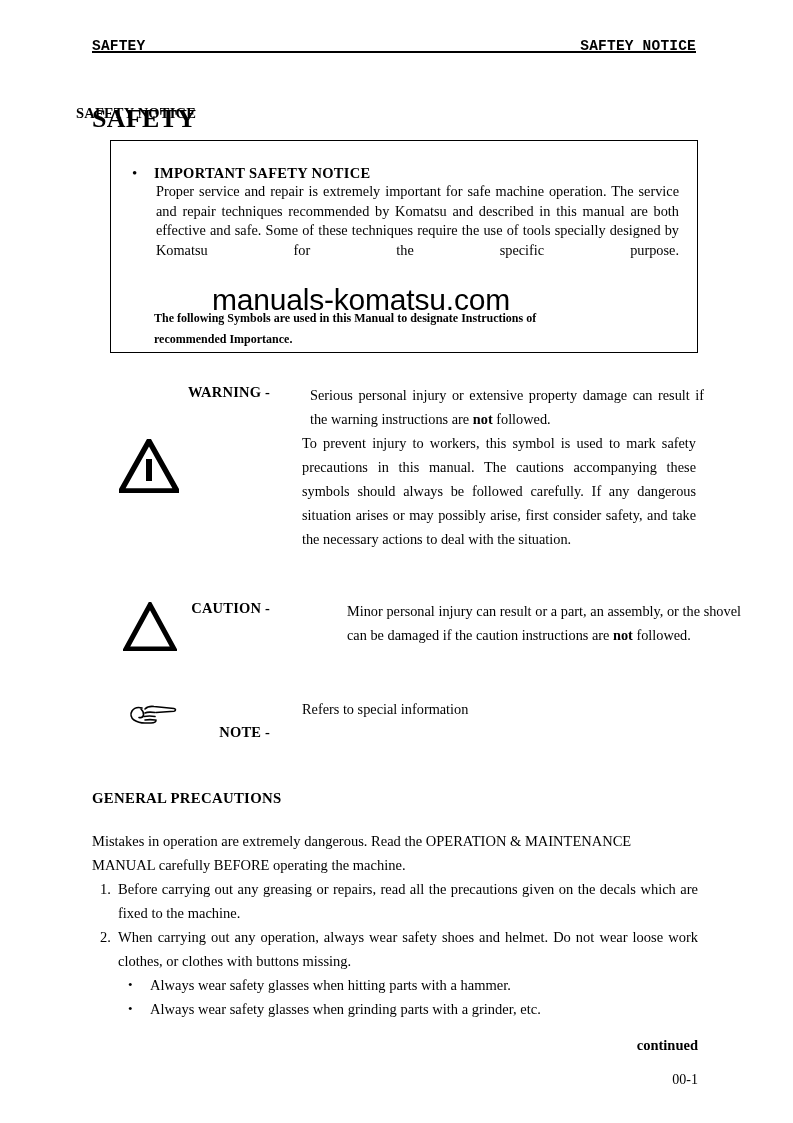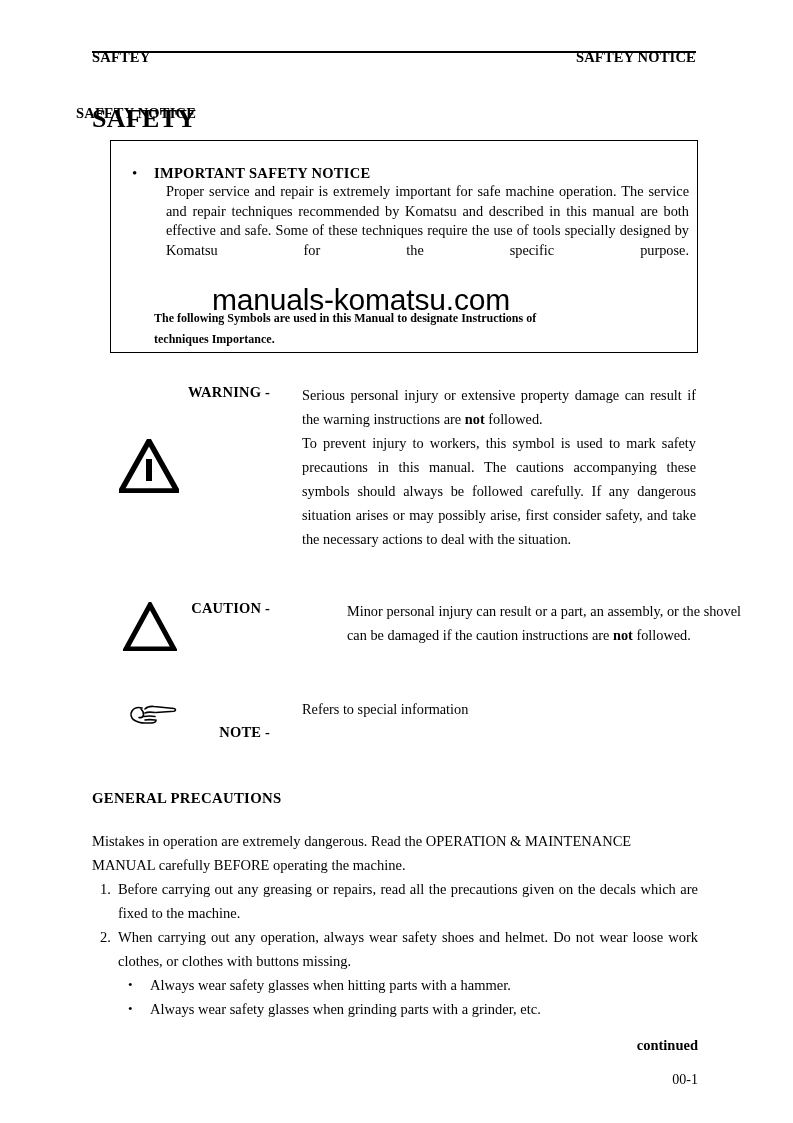--- a/index.html
+++ b/index.html
@@ -18,26 +18,26 @@
     height: 1123px;
     margin: 0 auto;
     background: #ffffff;
     overflow: hidden;
   }
 
   
   .run-head {
     position: absolute;
     left: 92px;
-    top: 49px;
+    top: 38px;
     width: 604px;
     display: flex;
     justify-content: space-between;
     align-items: center;
-    font-family: Liberation Serif, serif;
+    font-family: Liberation Mono, monospace;
     font-weight: bold;
     font-size: 14.5px;
     letter-spacing: 0.2px;
   }
   .run-rule {
     position: absolute;
     left: 92px;
     top: 51px;
     width: 604px;
     height: 2px;
@@ -89,21 +89,21 @@
     width: 22px;
     font-size: 15px;
     line-height: 1;
   }
   .notice-heading {
     font-weight: bold;
     font-size: 14.5px;
     letter-spacing: 0.3px;
   }
   .notice-body {
-    margin-left: 34px;
+    margin-left: 24px;
     width: 523px;
     font-size: 14.3px;
     line-height: 19.6px;
     text-align: justify;
     text-justify: inter-word;
   }
   .notice-body-last::after {
     content: "";
     display: inline-block;
     width: 100%;
@@ -262,33 +262,33 @@
 
   <div class="notice-box">
     <div class="notice-inner">
       <div class="notice-heading-row">
         <span class="notice-bullet">•</span>
         <span class="notice-heading">IMPORTANT SAFETY NOTICE</span>
       </div>
       <div class="notice-body notice-body-last">Proper service and repair is extremely important for safe machine operation. The service and repair techniques recommended by Komatsu and described in this manual are both effective and safe. Some of these techniques require the use of tools specially designed by Komatsu for the specific purpose.</div>
       <div class="notice-second">
         <div>The following Symbols are used in this Manual to designate Instructions of</div>
-        <div class="lastline">techniques Importance.</div>
+        <div class="lastline">recommended Importance.</div>
       </div>
     </div>
   </div>
 
   <div class="watermark">manuals-komatsu.com</div>
 
   <svg class="tri-warning" viewBox="0 0 60 54">
     <path d="M30 2 L58 52 L2 52 Z" fill="none" stroke="#000000" stroke-width="5.5" stroke-linejoin="miter"></path>
     <rect x="27" y="20" width="6" height="22" fill="#000000"></rect>
   </svg>
   <div class="sym-label" style="left:150px; top:384px; width:120px;">WARNING -</div>
-  <div class="sym-text" style="top:383px;">
+  <div class="sym-text" style="top:383px;margin-left:8px;">
     <span>Serious personal injury or extensive property damage can result if the warning instructions are </span><b>not</b><span> followed.</span>
   </div>
   <div class="sym-text" style="top:431px;">To prevent injury to workers, this symbol is used to mark safety precautions in this manual. The cautions accompanying these symbols should always be followed carefully. If any dangerous situation arises or may possibly arise, first consider safety, and take the necessary actions to deal with the situation.</div>
 
   <svg class="tri-caution" viewBox="0 0 54 49">
     <path d="M27 3 L51 47 L3 47 Z" fill="none" stroke="#000000" stroke-width="5" stroke-linejoin="miter"></path>
   </svg>
   <div class="sym-label" style="left:150px; top:600px; width:120px;">CAUTION -</div>
   <div class="sym-text" style="top:599px;margin-left:45px;">
     <span>Minor personal injury can result or a part, an assembly, or the shovel can be damaged if the caution instructions are </span><b>not</b><span> followed.</span>

